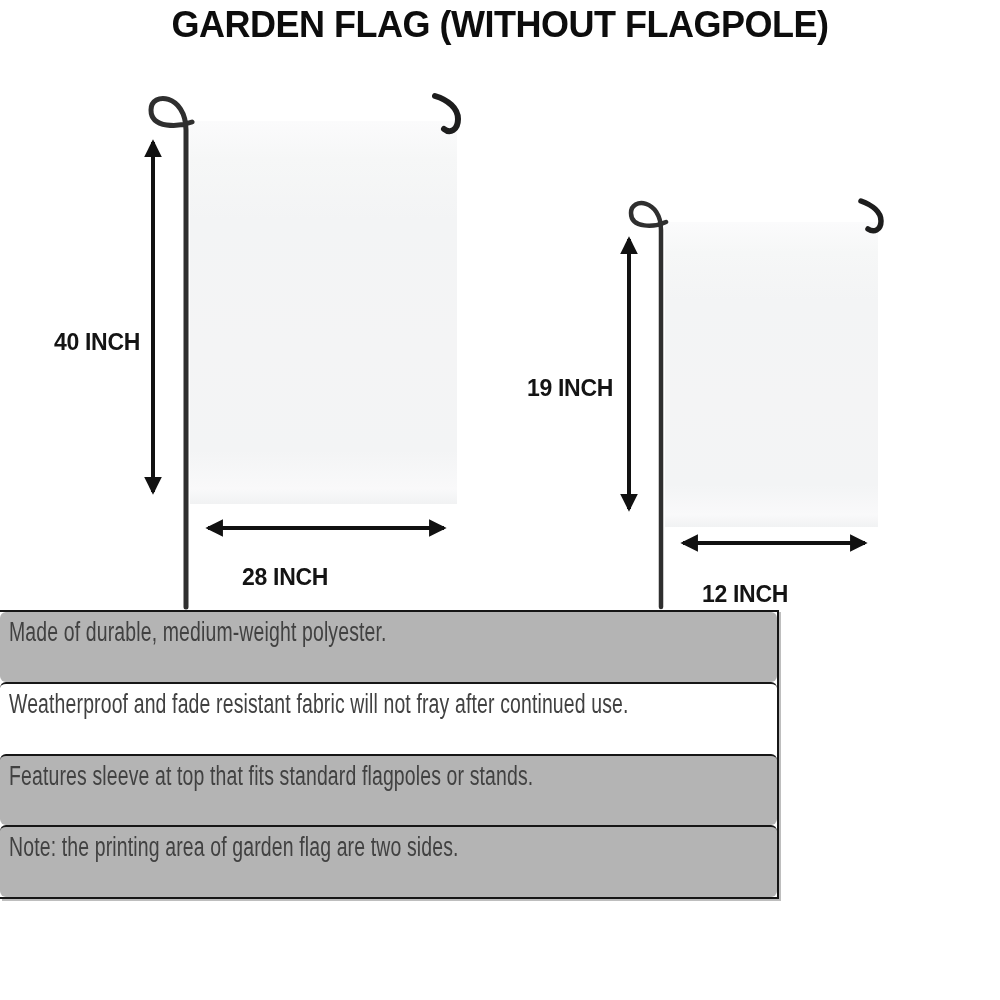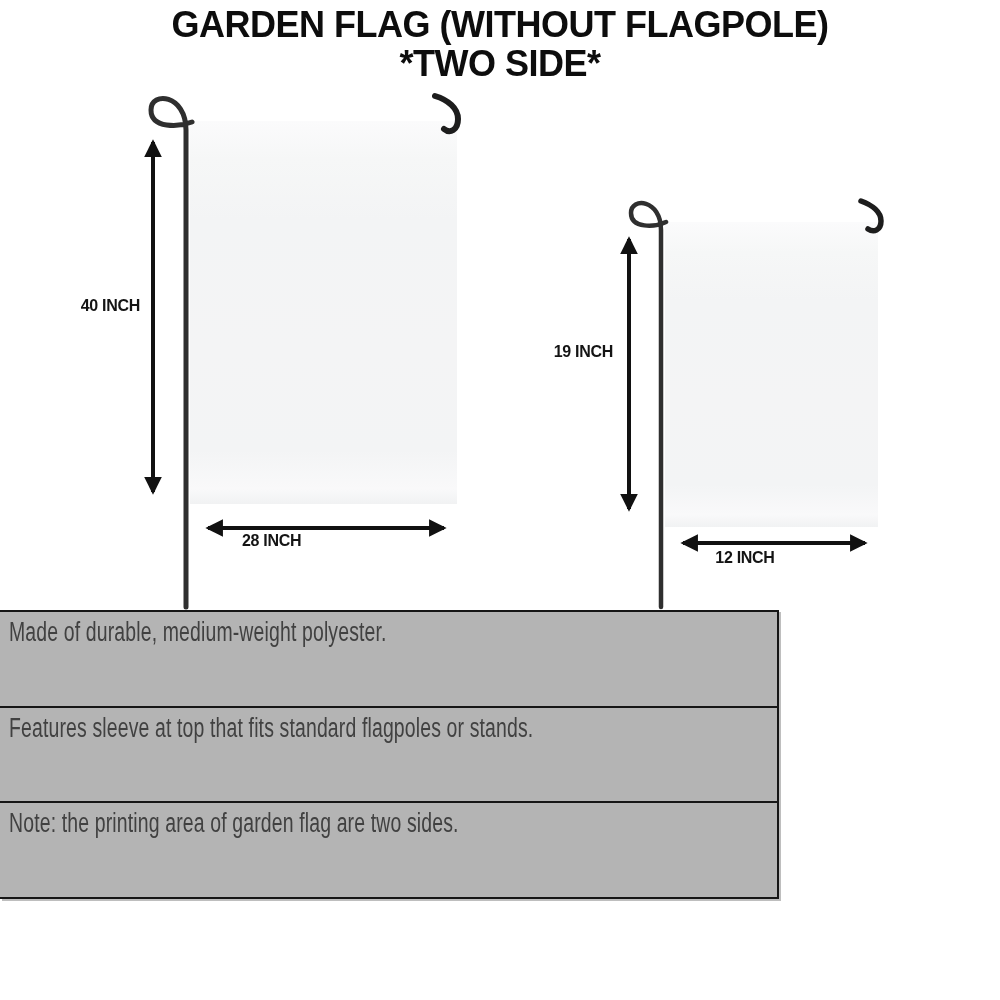--- a/index.html
+++ b/index.html
@@ -32,61 +32,61 @@
   }
   .flag-large { left:190px; top:121px; width:267px; height:383px; }
   .flag-small { left:665px; top:222px; width:213px; height:305px; }
 
   
   .diagram-svg { position:absolute; left:0; top:0; z-index:2; }
 
   
   .dim {
     position:absolute; z-index:3;
-    font-weight:bold; font-size:16px;
+    font-weight:bold; font-size:23px;
     letter-spacing:-0.3px; color:#141414;
     white-space:nowrap;
+    margin-top:32px;
   }
   .dim-40 { left:40px;  top:297px; width:100px; text-align:right; }
   .dim-18 { left:513px; top:343px; width:100px; text-align:right; }
   .dim-28 { left:242px; top:532px; width:160px; text-align:left; }
   .dim-12 { left:665px; top:549px; width:160px; text-align:center; }
 
   
   .features {
     position:absolute; left:0; top:610px;
     width:779px; height:289px;
     box-sizing:border-box;
     border:2px solid #161616; border-left:none;
     background:#ffffff;
     display:flex; flex-direction:column;
     box-shadow:2px 2px 0 rgba(110,110,110,0.45);
     z-index:4;
   }
-  .frow { flex:1; padding:5px 0 16px 9px; overflow:hidden; }
+  .frow { flex:1; padding:5px 0 16px 9px; overflow:hidden;border-radius:6px; }
   .frow + .frow { border-top:2px solid #161616; }
   .frow.shaded { background:#b4b4b4; }
   .cond {
     display:inline-block;
     transform:scaleX(0.72);
     transform-origin:0 0;
     font-size:27px; line-height:30px;
     letter-spacing:0.2px;
     color:#414141;
     white-space:nowrap;
   }
 </style>
 </head>
 <body>
 
 <div class="canvas">
 
   <header class="title">
     <div>GARDEN FLAG (WITHOUT FLAGPOLE)</div>
-    <div>*TWO SIDE*</div>
   </header>
 
   <div class="flag flag-large"></div>
   <div class="flag flag-small"></div>
 
   <svg class="diagram-svg" width="1000" height="1000" viewBox="0 0 1000 1000">
     <defs>
       <marker id="ah" viewBox="0 0 10 10" refX="8.5" refY="5" markerWidth="4.4" markerHeight="4.4" orient="auto-start-reverse">
         <path d="M0,0 L10,5 L0,10 z" fill="#111111"></path>
       </marker>
@@ -111,20 +111,23 @@
 
   <div class="dim dim-40">40 INCH</div>
   <div class="dim dim-28">28 INCH</div>
   <div class="dim dim-18">19 INCH</div>
   <div class="dim dim-12">12 INCH</div>
 
   <div class="features">
     <div class="frow shaded">
       <span class="cond">Made of durable, medium-weight polyester.</span>
     </div>
+    <div class="frow">
+      <span class="cond">Weatherproof and fade resistant fabric will not fray after continued use.</span>
+    </div>
     <div class="frow shaded">
       <span class="cond">Features sleeve at top that fits standard flagpoles or stands.</span>
     </div>
     <div class="frow shaded">
       <span class="cond">Note: the printing area of garden flag are two sides.</span>
     </div>
   </div>
 
 </div>
 

